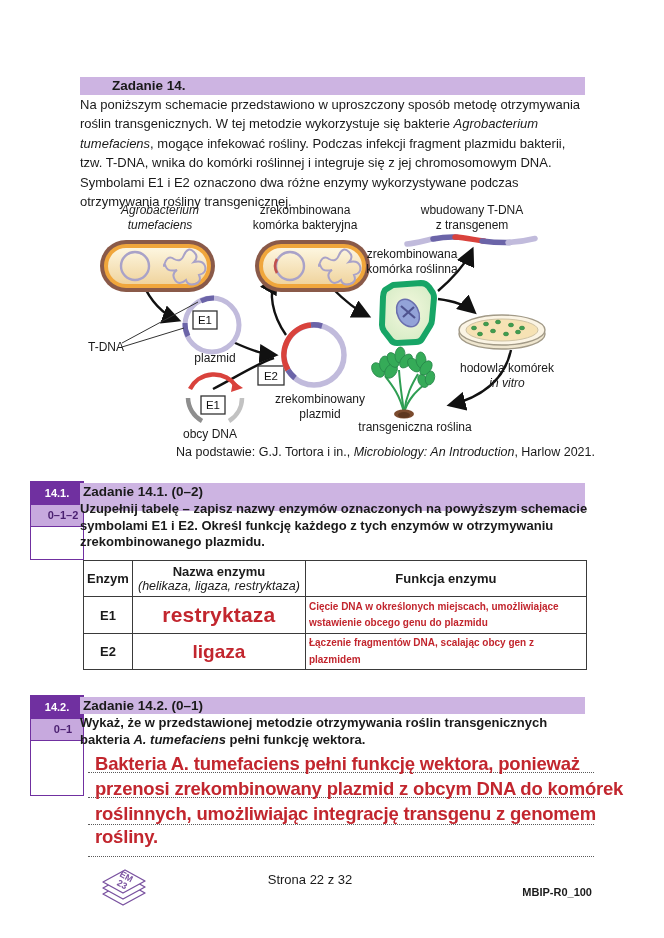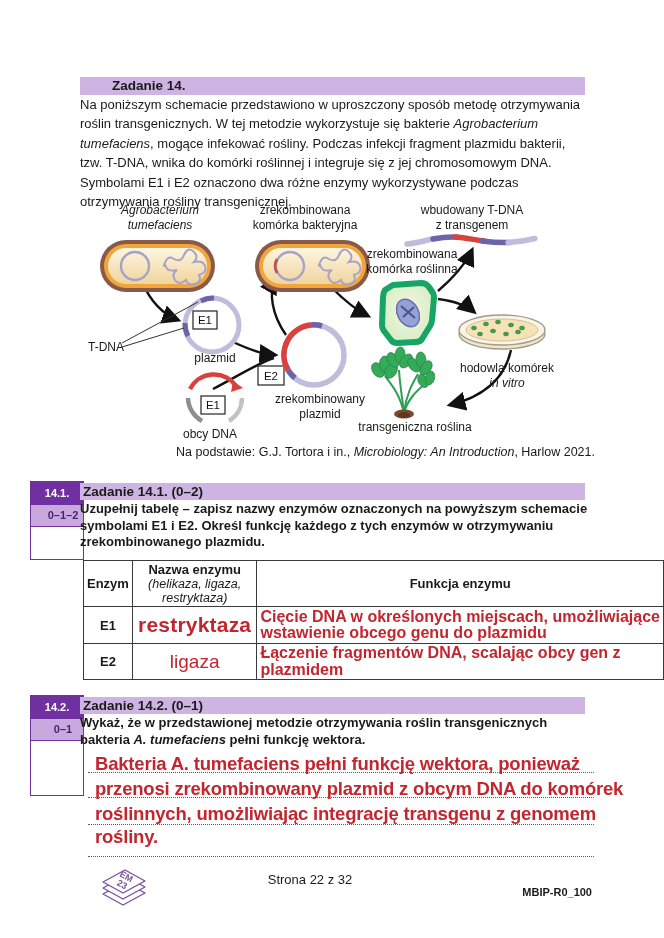--- a/index.html
+++ b/index.html
@@ -14,22 +14,22 @@
          height:23px;line-height:23px;}
   .mb-score{background:#c7a9de;color:#4a1f70;font-weight:bold;font-size:11px;text-align:center;
          height:21px;line-height:21px;padding-left:12px;}
   .mb-empty{background:#fff;border-top:1.5px solid #7030a0;}
   .enzyme-table{position:absolute;left:83px;top:560px;border-collapse:collapse;table-layout:fixed;}
   .enzyme-table td{border:1.3px solid #3a3a3a;vertical-align:middle;padding:1px 3px;box-sizing:border-box;}
   .th{font-weight:bold;font-size:13px;text-align:center;}
   .th-sub{font-style:italic;font-weight:normal;font-size:12.5px;text-align:center;}
   .red{color:#c2262e;}
   .enz-name1{font-size:21px;font-weight:bold;text-align:center;letter-spacing:0.2px;}
-  .enz-name2{font-size:19px;font-weight:normal;text-align:center;}
-  .fn-line{font-size:16px;font-weight:bold;white-space:nowrap;line-height:16.5px;}
+  .enz-name2{font-size:19px;font-weight:bold;text-align:center;}
+  .fn-line{font-size:10px;font-weight:bold;white-space:nowrap;line-height:16.5px;}
   .ans-line{position:absolute;left:95px;font-size:18.5px;font-weight:bold;color:#c2262e;
             white-space:nowrap;letter-spacing:-0.2px;}
   .dotline{position:absolute;left:88px;width:506px;height:0;border-bottom:1.7px dotted #5a5a5a;}
   .attr{position:absolute;left:80px;width:515px;top:445px;font-size:12.5px;text-align:right;}
   .footer-page{position:absolute;left:230px;top:872px;width:160px;text-align:center;font-size:13px;}
   .footer-code{position:absolute;right:72px;top:886px;font-size:11px;font-weight:bold;}
   svg text{font-family:"Liberation Sans",sans-serif;}
 </style>
 </head>
 <body>
@@ -202,21 +202,21 @@
   </svg>
 
   <div class="attr"><span>Na podstawie: G.J. Tortora i in., </span><i>Microbiology: An Introduction</i><span>, Harlow 2021.</span></div>
 
   <div class="marginbox" style="top:481px;">
     <div class="mb-id">14.1.</div>
     <div class="mb-score">0–1–2</div>
     <div class="mb-empty" style="height:32px;"></div>
   </div>
 
-  <div class="bar" style="top:483px;height:17px;line-height:17px;">
+  <div class="bar" style="top:483px;height:28px;line-height:17px;">
     <span>Zadanie 14.1. (0–2)</span>
   </div>
   <div class="prompt" style="top:501px;">Uzupełnij tabelę – zapisz nazwy enzymów oznaczonych na powyższym schemacie symbolami E1 i E2. Określ funkcję każdego z tych enzymów w otrzymywaniu zrekombinowanego plazmidu.</div>
 
   <table class="enzyme-table">
     <tbody>
         <tr>
       <td style="width:47px;height:36px;text-align:right;" class="th">Enzym</td>
       <td style="width:173px;">
         <div class="th">Nazwa enzymu</div>

